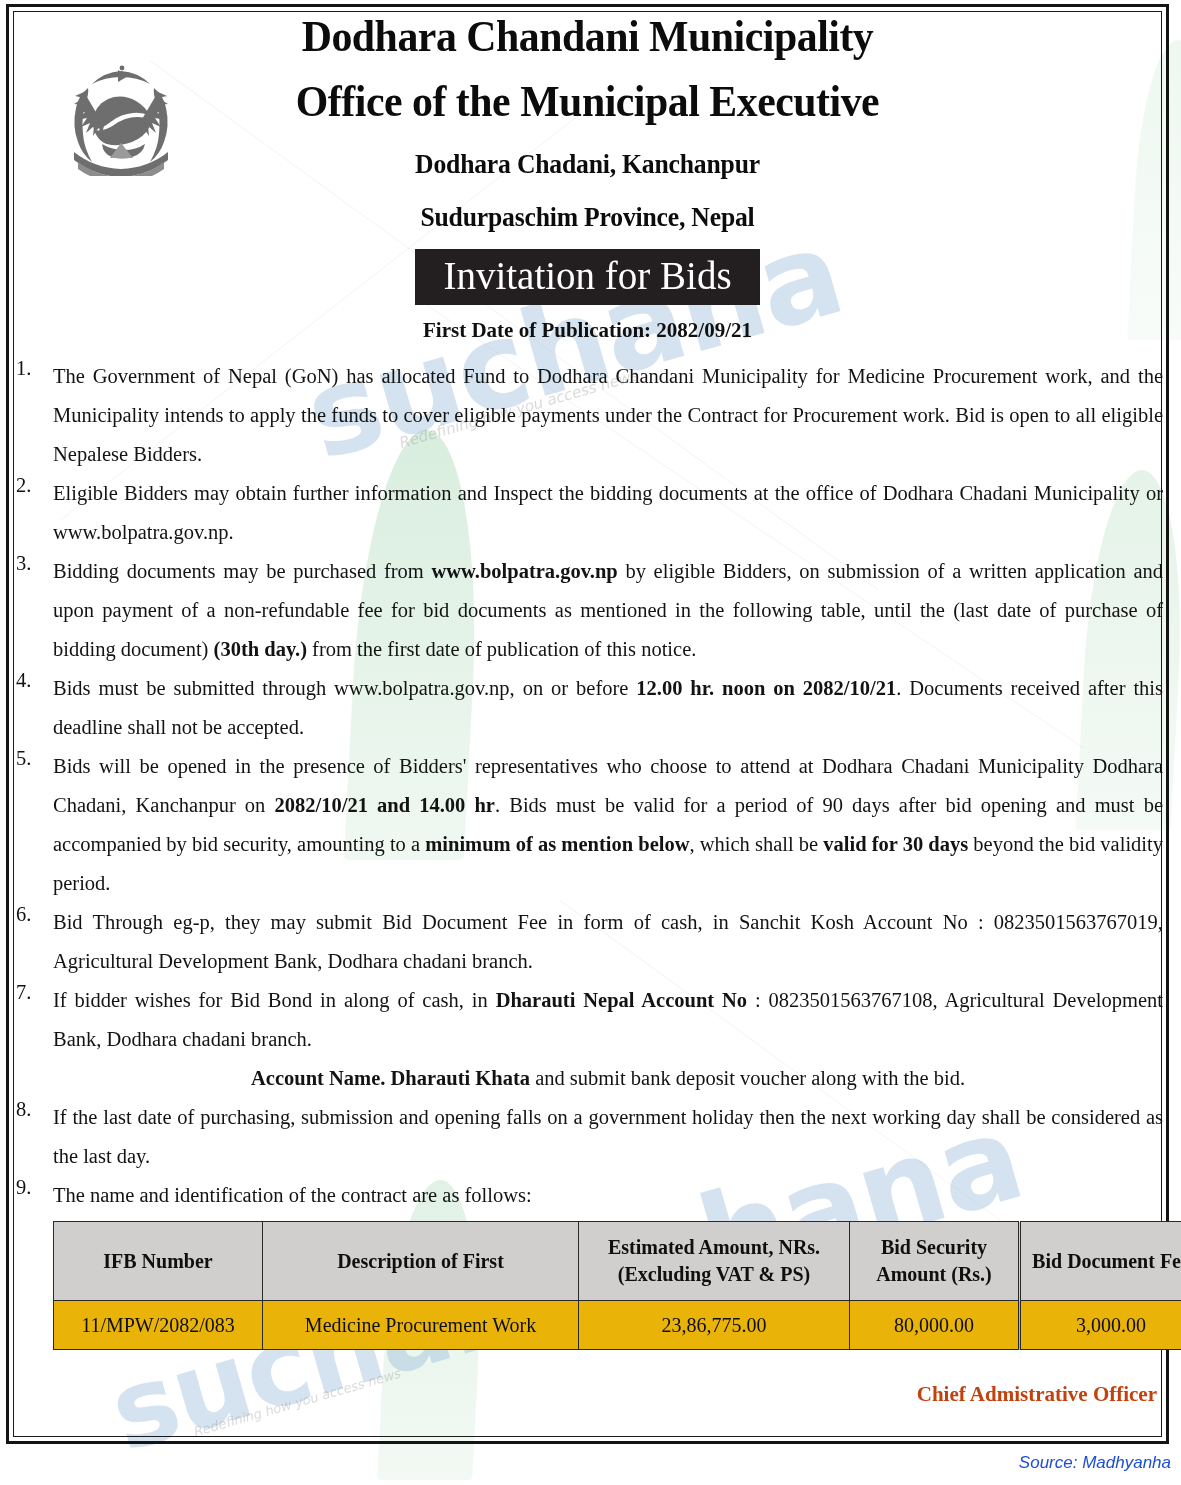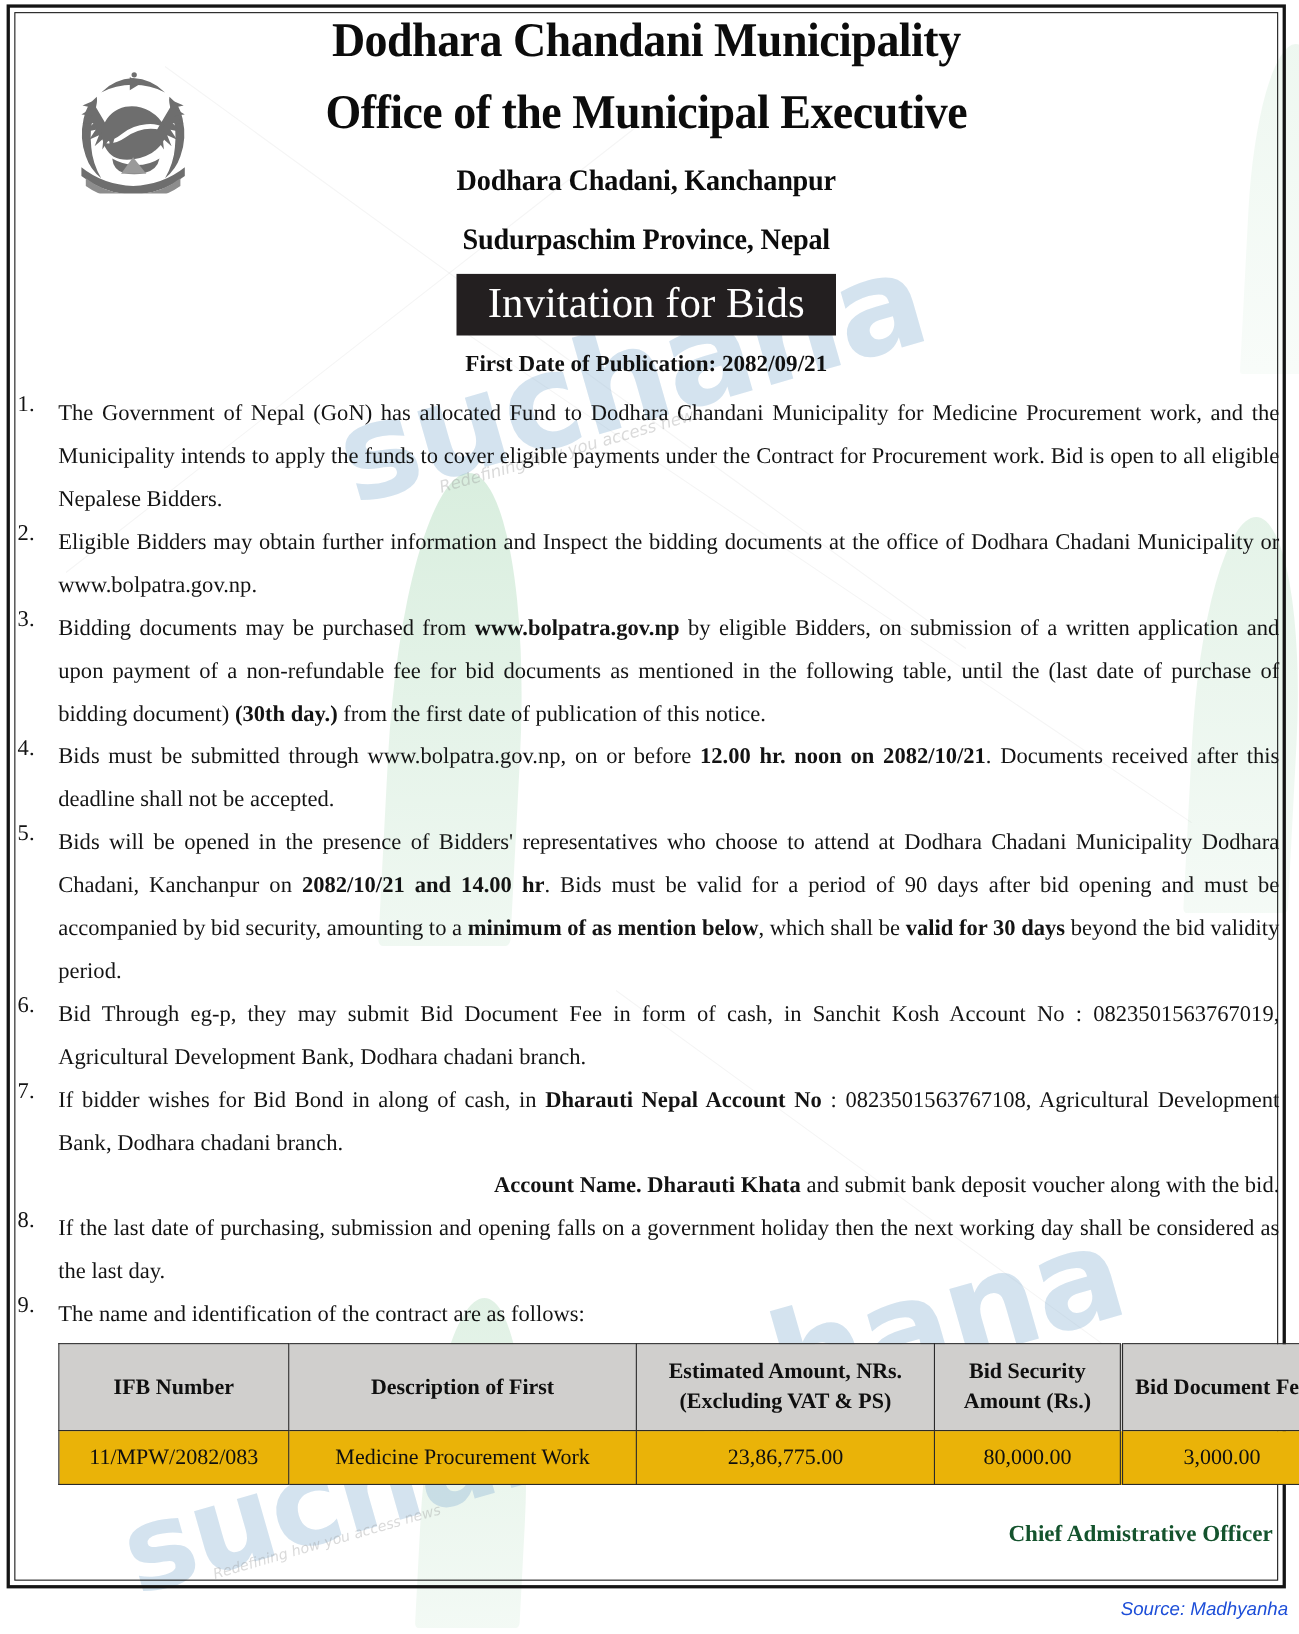--- a/index.html
+++ b/index.html
@@ -150,21 +150,21 @@
   }
   ol.items > li .num.wide { left: 0px; width: 36px; }
   .para {
     text-align: justify;
     line-height: 39px;
     margin: 0;
     hyphens: none;
   }
   .para b { font-weight: bold; }
   .sub-para {
-    text-align: right;
+    text-align: center;
     line-height: 39px;
     margin: 0;
   }
 
   
   .tbl-wrap { margin: 6px 0 0 41px; width: 1101px; }
   table.ifb {
     border-collapse: collapse;
     width: 1101px;
     table-layout: fixed;
@@ -195,21 +195,21 @@
   table.ifb .c-sec   { width: 160px; }
   table.ifb .c-fee   { width: 172px; border-left: 3px double #2a2a2a; }
 
   
   .signoff {
     text-align: right;
     font-size: 21px;
     font-weight: bold;
     margin-top: 32px;
     padding-right: 6px;
-    color: #14532d;
+    color: #c2410c;
   }
   .source {
     position: absolute;
     right: 10px; bottom: 12px;
     font-family: "Liberation Sans", "DejaVu Sans", sans-serif;
     font-style: italic;
     font-size: 17px;
     color: #1d4ed8;
     z-index: 5;
   }

